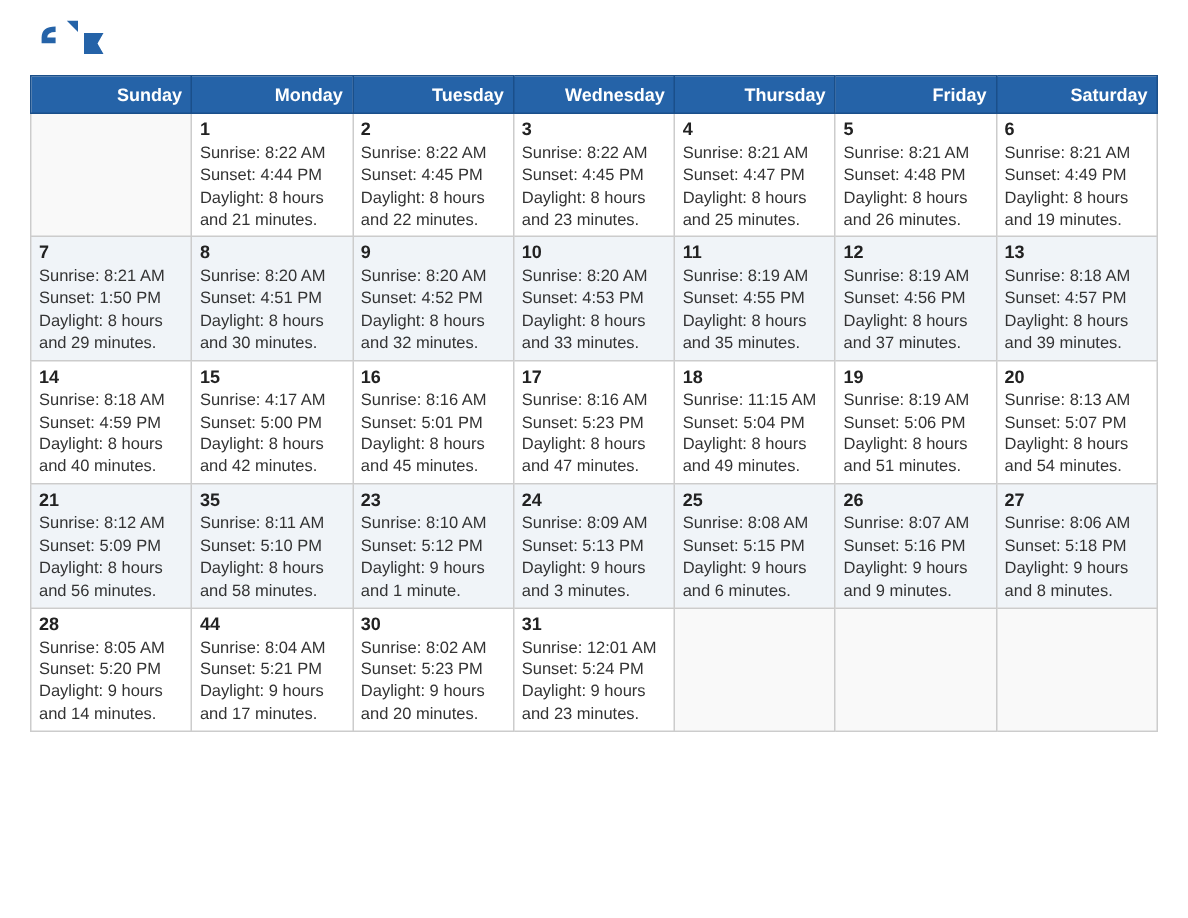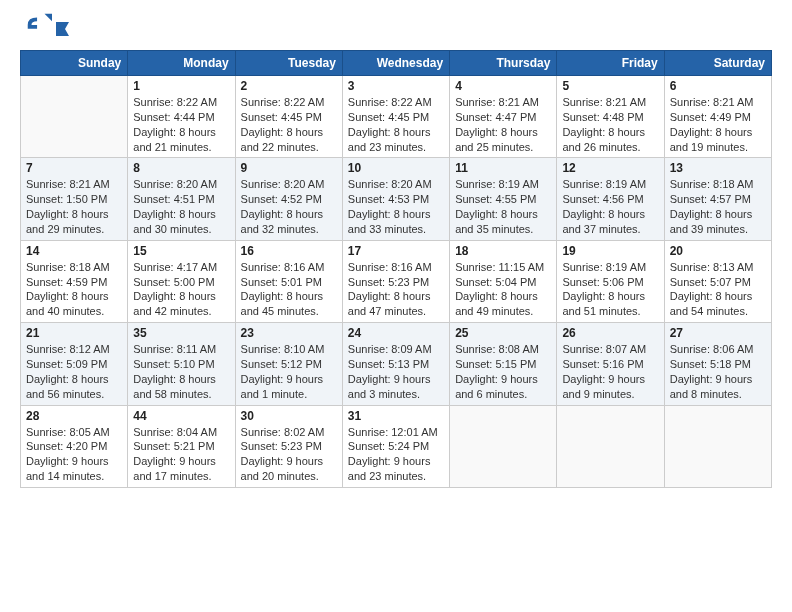--- a/index.html
+++ b/index.html
@@ -244,21 +244,21 @@
             <div class="day-info"><span>Sunrise: 8:07 AM</span><br><span>Sunset: 5:16 PM</span><br><span>Daylight: 9 hours</span><br><span>and 9 minutes.</span></div>
           </td>
           <td>
             <span class="day-num">27</span>
             <div class="day-info"><span>Sunrise: 8:06 AM</span><br><span>Sunset: 5:18 PM</span><br><span>Daylight: 9 hours</span><br><span>and 8 minutes.</span></div>
           </td>
         </tr>
         <tr>
           <td>
             <span class="day-num">28</span>
-            <div class="day-info"><span>Sunrise: 8:05 AM</span><br><span>Sunset: 4:20 PM</span><br><span>Daylight: 9 hours</span><br><span>and 14 minutes.</span></div>
+            <div class="day-info"><span>Sunrise: 8:05 AM</span><br><span>Sunset: 5:20 PM</span><br><span>Daylight: 9 hours</span><br><span>and 14 minutes.</span></div>
           </td>
           <td>
             <span class="day-num">44</span>
             <div class="day-info"><span>Sunrise: 8:04 AM</span><br><span>Sunset: 5:21 PM</span><br><span>Daylight: 9 hours</span><br><span>and 17 minutes.</span></div>
           </td>
           <td>
             <span class="day-num">30</span>
             <div class="day-info"><span>Sunrise: 8:02 AM</span><br><span>Sunset: 5:23 PM</span><br><span>Daylight: 9 hours</span><br><span>and 20 minutes.</span></div>
           </td>
           <td>

